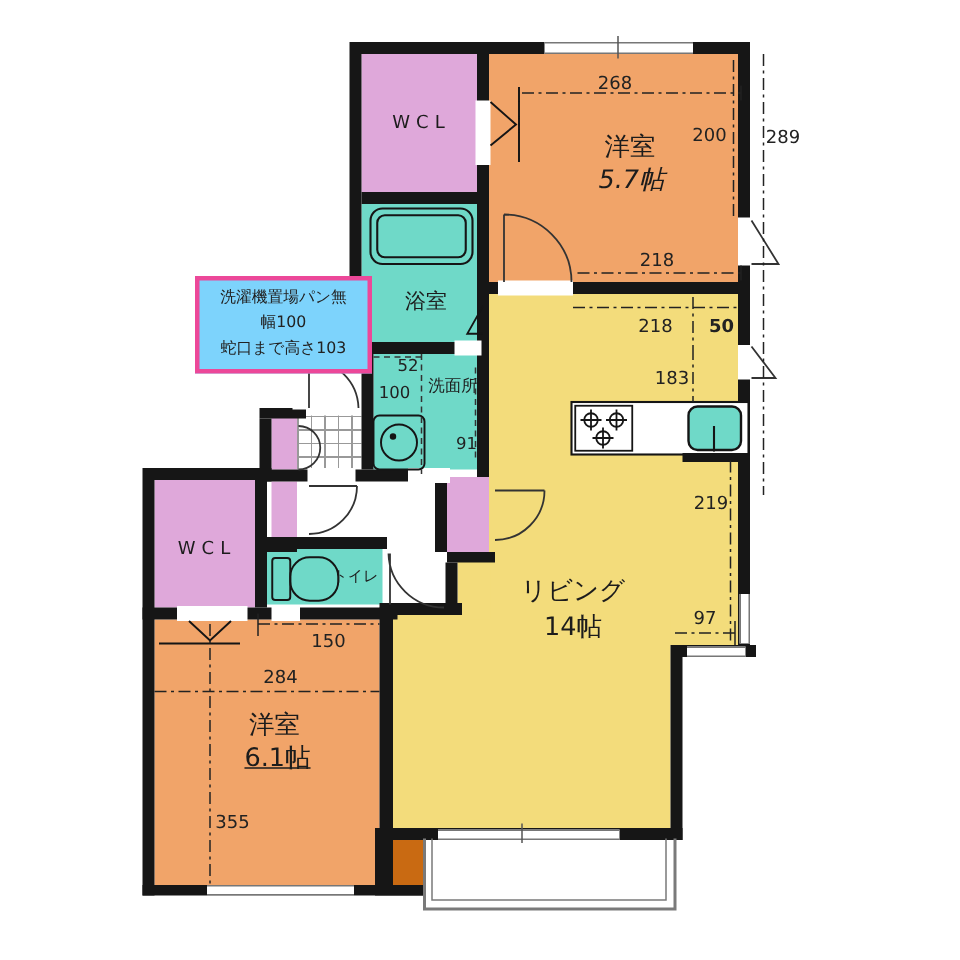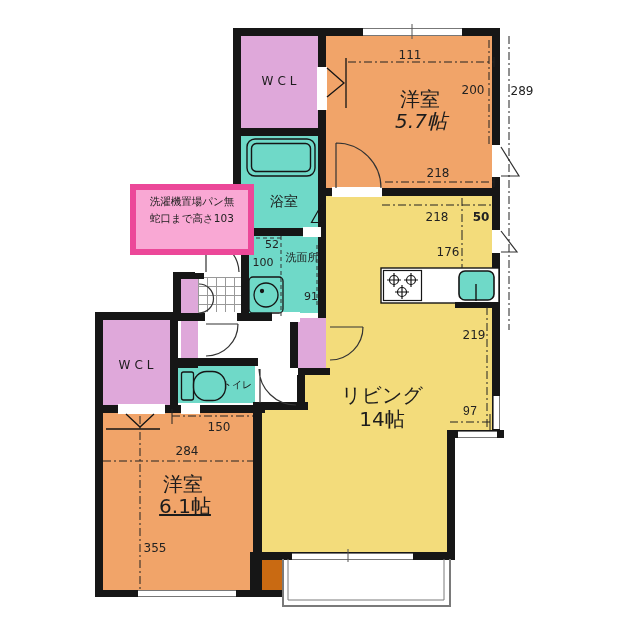--- a/index.html
+++ b/index.html
@@ -14,30 +14,30 @@
   .gap{background:#fff;}
   .room.orange{background:var(--c-orange);}
   .room.yellow{background:var(--c-yellow);}
   .room.teal{background:var(--c-teal);}
   .room.pink{background:var(--c-pink);}
   .blk.brown{background:var(--c-brown);}
   .blk.pink{background:var(--c-pink);}
   .win{background:#fff;border-top:1px solid var(--c-win);border-bottom:1px solid var(--c-win);}
   .win.v{border:none;border-left:1px solid var(--c-win);border-right:1px solid var(--c-win);}
   .lbl{position:absolute;transform:translate(-50%,-50%);white-space:nowrap;line-height:1;}
-  .rm{font-size:20px;color:#1c1c1c;}
+  .rm{font-size:17px;color:#1c1c1c;}
   .rm-s{font-size:12px;color:#1c1c1c;letter-spacing:4px;}
   .rm-xs{font-size:11px;color:#1c1c1c;}
   .dim{font-size:12px;color:#222;}
   .dim-s{font-size:11px;color:#222;}
   #grid{position:absolute;background-color:#fff;
     background-image:repeating-linear-gradient(#999 0 1px,transparent 1px 9px),
                      repeating-linear-gradient(90deg,#999 0 1px,transparent 1px 9px);}
-  #note{position:absolute;left:130px;top:184px;width:112px;height:56px;background:#f9a8d4;
-        border:6px solid #ec4899;font-size:10.5px;text-align:center;line-height:1.6;padding-top:3px;}
+  #note{position:absolute;left:130px;top:184px;width:112px;height:56px;background:#7dd3fc;
+        border:3px solid #ec4899;font-size:10.5px;text-align:center;line-height:1.6;padding-top:3px;}
   svg#ovl{position:absolute;left:0;top:0;pointer-events:none;}
 </style>
 </head>
 <body>
 
 <div id="plan">
 
   <div class="room pink" style="left:241px;top:36px;width:77px;height:92px;"></div>
   <div class="room teal" style="left:241px;top:136px;width:77px;height:92px;"></div>
   <div class="room teal" style="left:249px;top:236px;width:69px;height:77px;"></div>
@@ -198,34 +198,35 @@
   <div class="lbl rm-xs" style="left:302px;top:257px;text-align:center;">洗面所</div>
   <div class="lbl rm" style="left:420px;top:99px;">洋室</div>
   <div class="lbl rm" style="left:421px;top:121px;font-style:italic;">5.7帖</div>
   <div class="lbl rm" style="left:382px;top:395px;">リビング</div>
   <div class="lbl rm" style="left:382px;top:419px;">14帖</div>
   <div class="lbl rm-s" style="left:138px;top:365px;">WCL</div>
   <div class="lbl rm-xs" style="left:237px;top:385px;font-size:10px;">トイレ</div>
   <div class="lbl rm" style="left:183px;top:484px;">洋室</div>
   <div class="lbl rm" style="left:185px;top:506px;text-decoration:underline;">6.1帖</div>
 
-  <div class="lbl dim" style="left:410px;top:55px;">111</div>
+  <div class="lbl dim" style="left:410px;top:55px;">268</div>
   <div class="lbl dim" style="left:473px;top:90px;text-align:right;">200</div>
   <div class="lbl dim" style="left:522px;top:91px;">289</div>
   <div class="lbl dim" style="left:438px;top:173px;">218</div>
   <div class="lbl dim" style="left:437px;top:217px;">218</div>
   <div class="lbl dim" style="left:481px;top:217px;font-weight:bold;">50</div>
-  <div class="lbl dim" style="left:448px;top:252px;">176</div>
+  <div class="lbl dim" style="left:448px;top:252px;">183</div>
   <div class="lbl dim" style="left:474px;top:335px;">219</div>
-  <div class="lbl dim" style="left:470px;top:412px;font-family:Liberation Mono, monospace;">97</div>
+  <div class="lbl dim" style="left:470px;top:412px;">97</div>
   <div class="lbl dim-s" style="left:272px;top:244px;">52</div>
   <div class="lbl dim-s" style="left:263px;top:262px;text-align:right;">100</div>
   <div class="lbl dim-s" style="left:311px;top:296px;">91</div>
   <div class="lbl dim" style="left:219px;top:427px;">150</div>
   <div class="lbl dim" style="left:187px;top:451px;">284</div>
   <div class="lbl dim" style="left:155px;top:548px;">355</div>
 
   <div id="note">
     <div>洗濯機置場パン無</div>
+    <div>幅100</div>
     <div>蛇口まで高さ103</div>
   </div>
 
 </div>
 
 </body></html>

